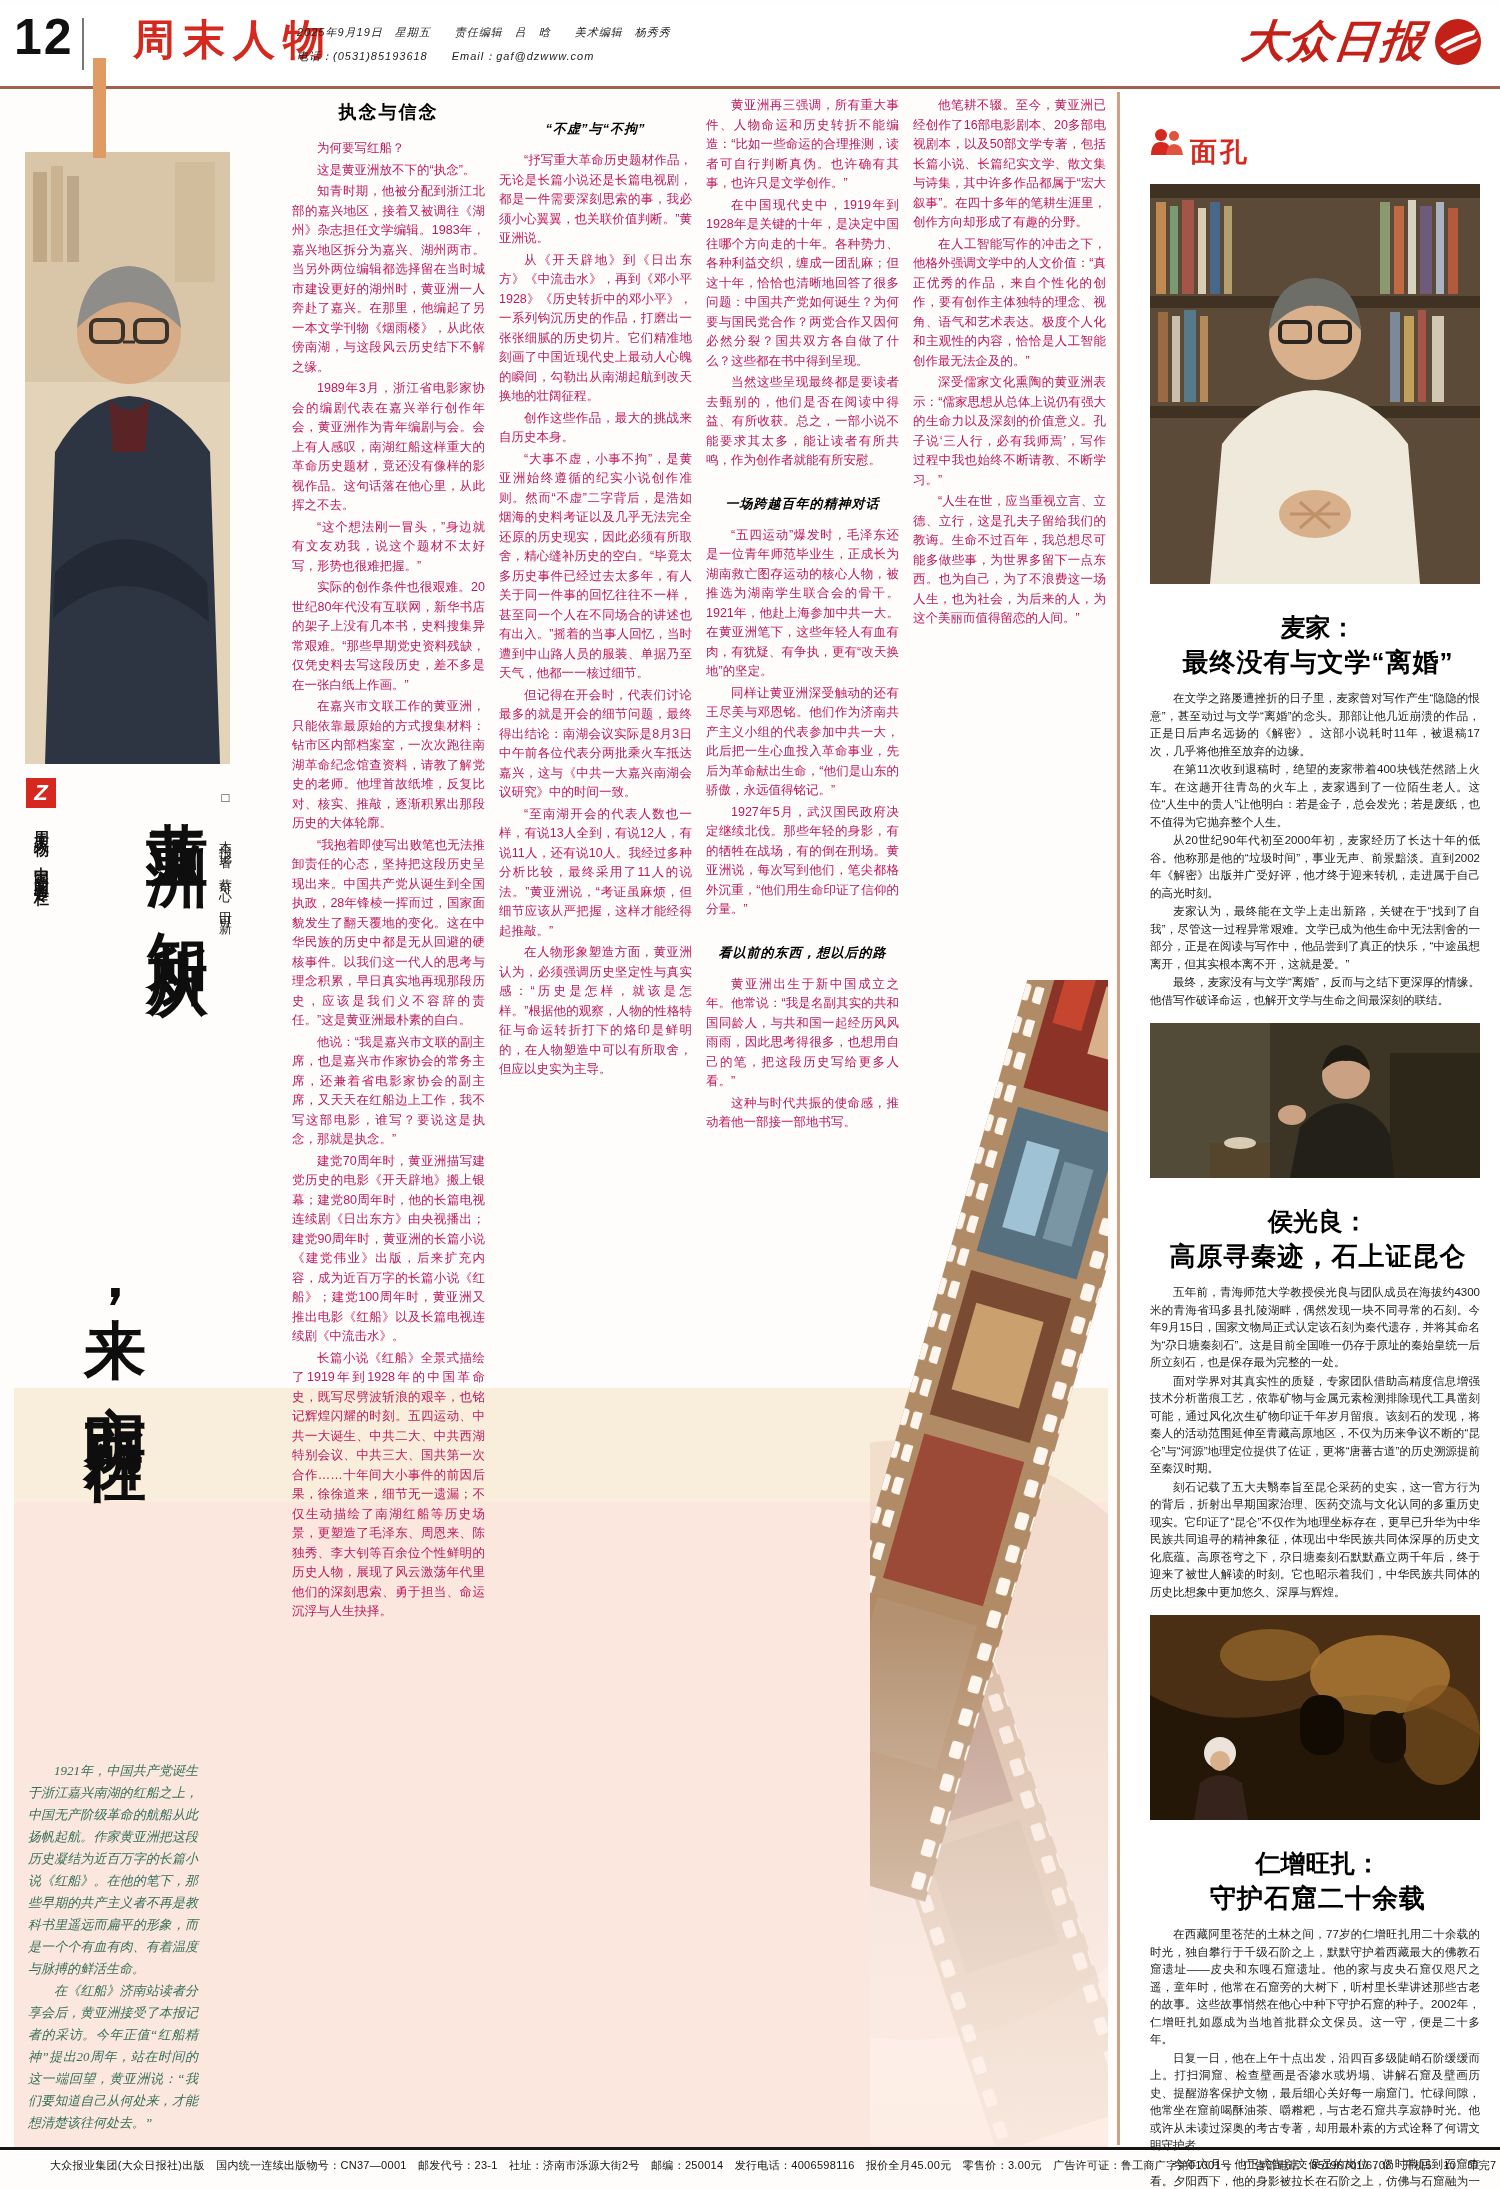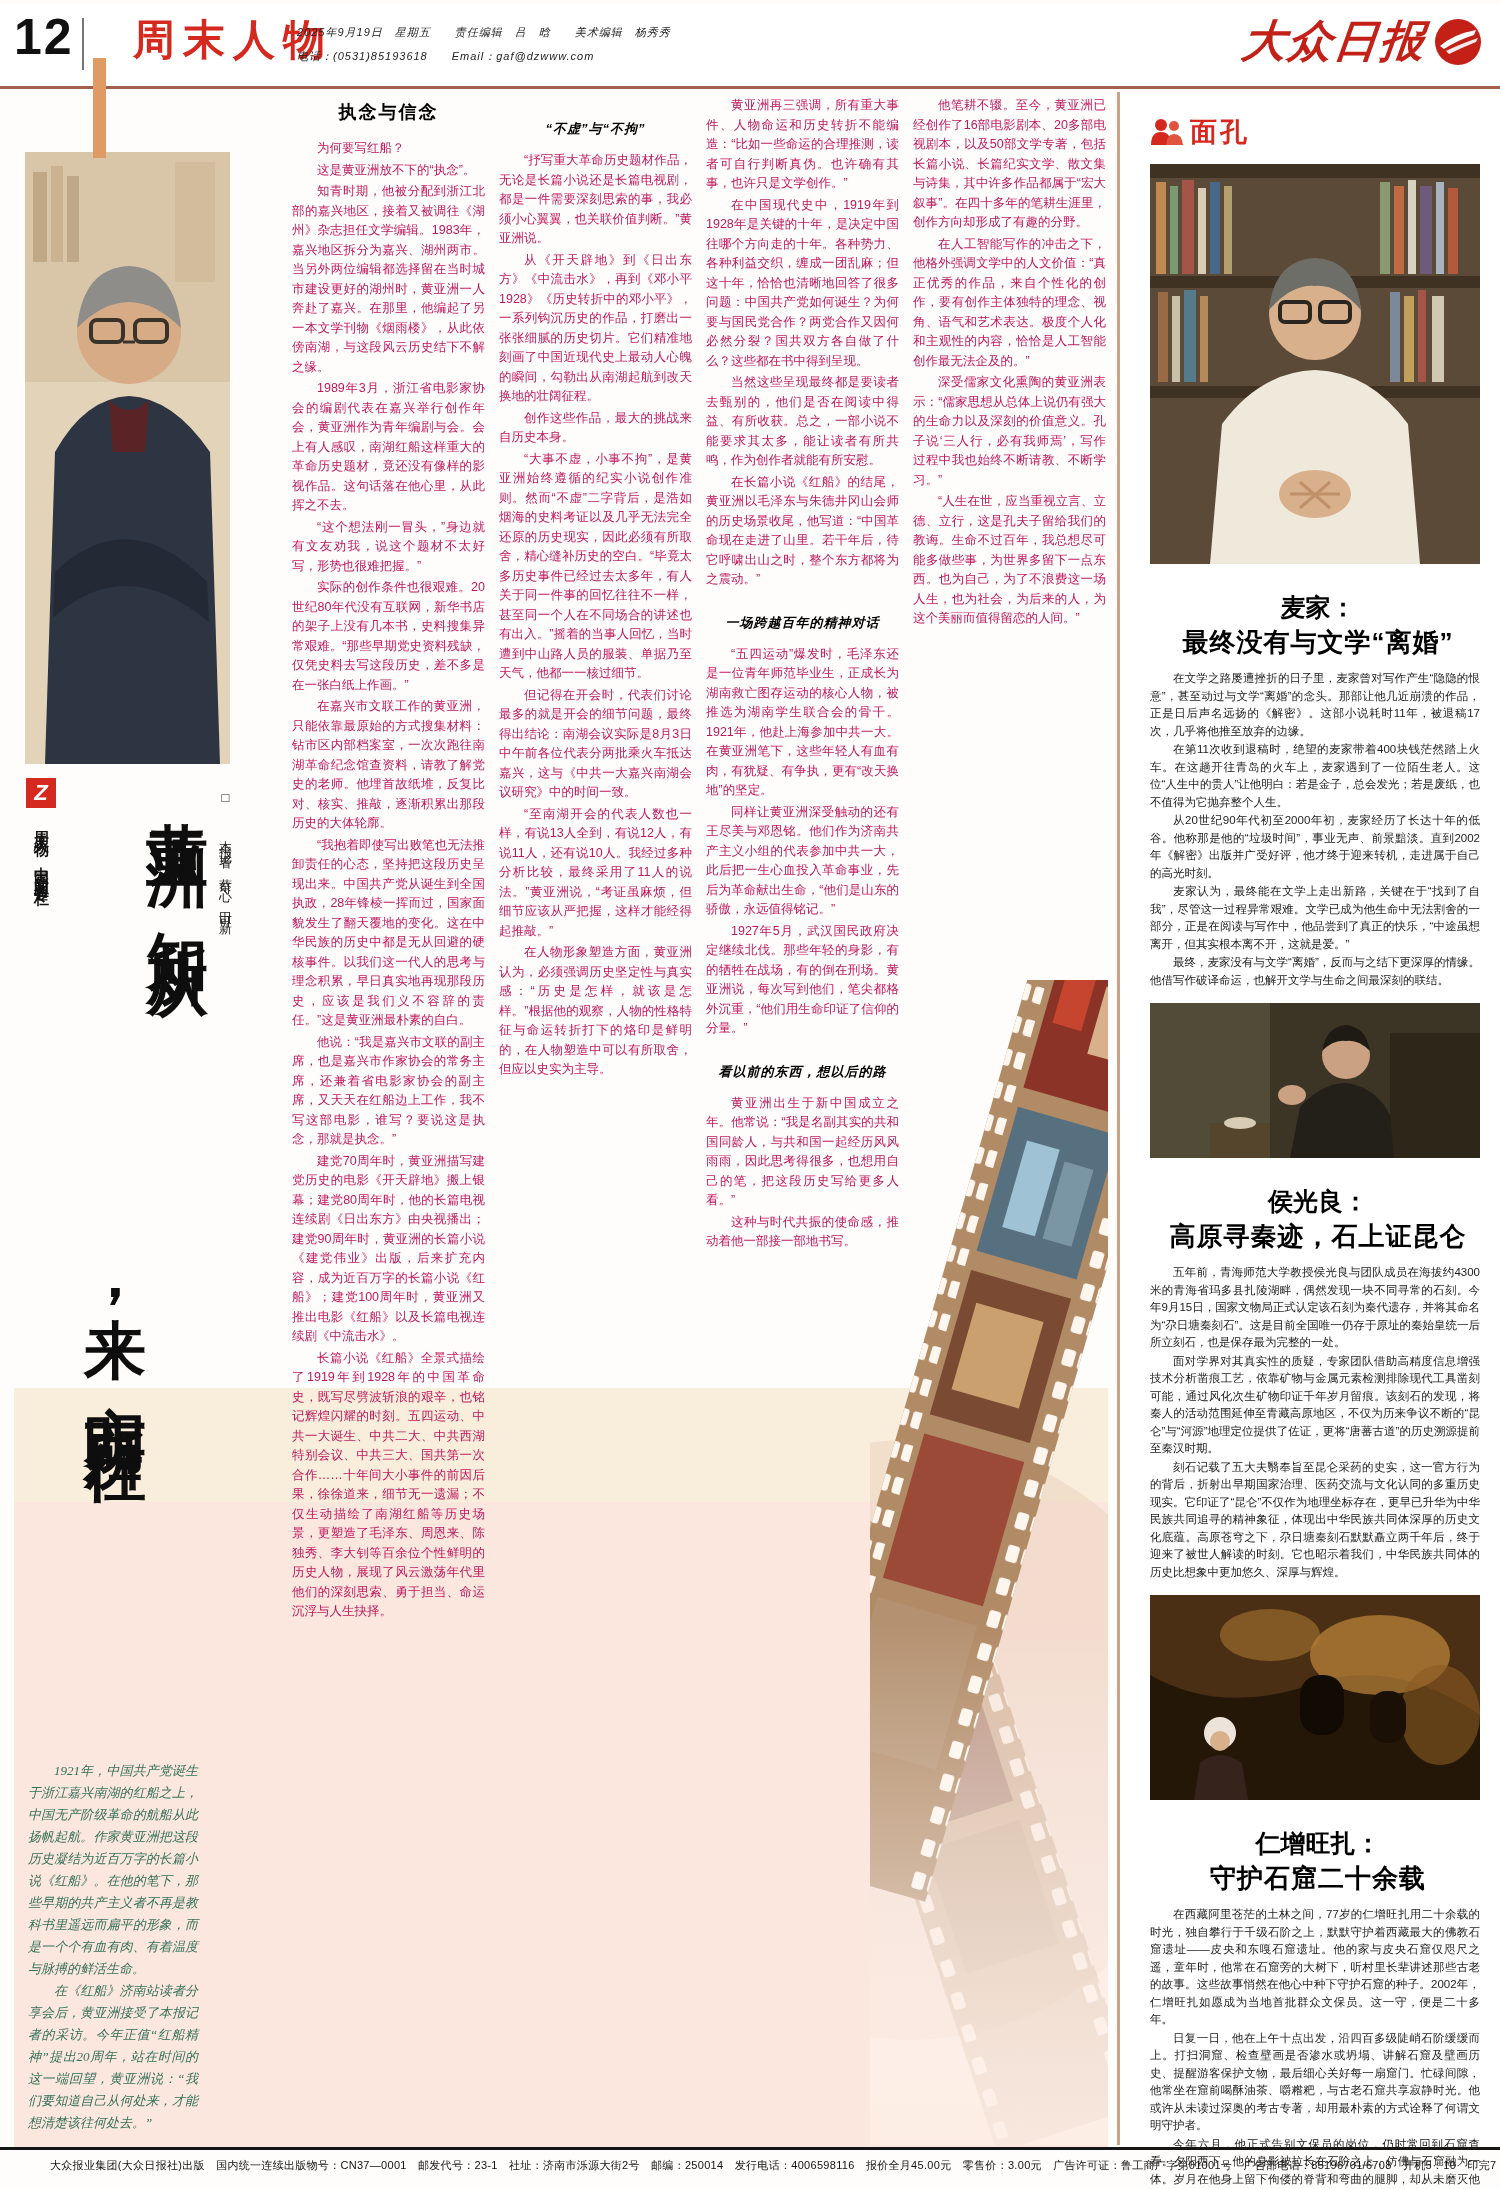--- a/index.html
+++ b/index.html
@@ -43,21 +43,21 @@
   .col--4{height:878px;}
   .blk-p{font-size:12.5px;line-height:19.5px;text-align:justify;text-indent:2em;color:#be185d;margin:0 0 2px;}
   .blk-h{font-size:13px;font-weight:bold;text-align:center;margin:24px 0 13px;color:#000;letter-spacing:1px;font-style:italic;}
   .blk-h1{font-size:18px;font-weight:bold;text-align:center;margin:4px 0 15px;color:#000;letter-spacing:2px;}
   
   .film{position:absolute;left:870px;top:980px;width:238px;height:1165px;z-index:2;}
   
   .sidebar{position:absolute;left:1117px;top:92px;width:383px;height:2053px;box-sizing:border-box;
            border-left:3px solid #cfa184;padding:18px 14px 0 30px;z-index:3;background:#fff;}
   .faces{display:flex;align-items:center;gap:6px;margin:4px 0 14px;}
-  .faces-text{font-size:27px;font-weight:900;color:#d5281e;letter-spacing:3px;}
+  .faces-text{font-size:27px;font-weight:900;color:#d5281e;letter-spacing:3px;margin-top:20px;}
   .sb-photo{width:330px;display:block;}
   .sb-head{text-align:center;font-weight:bold;color:#000;margin:22px 0 10px;}
   .sb-head .l1{font-size:25px;display:block;line-height:34px;}
   .sb-head .l2{font-size:26px;display:block;line-height:36px;letter-spacing:1px;}
   .sb-p{font-size:11.5px;line-height:17.5px;text-align:justify;text-indent:2em;color:#1b1b1b;margin:0 0 1px;width:330px;}
   
   .foot-rule{position:absolute;left:0;top:2147px;width:1500px;height:3px;background:#151515;}
   .footer-line{position:absolute;left:50px;top:2158px;width:1440px;font-size:11px;color:#111;
                white-space:nowrap;letter-spacing:0.3px;}
 </style>
@@ -143,21 +143,20 @@
         <div class="blk-p">创作这些作品，最大的挑战来自历史本身。</div>
         <div class="blk-p">“大事不虚，小事不拘”，是黄亚洲始终遵循的纪实小说创作准则。然而“不虚”二字背后，是浩如烟海的史料考证以及几乎无法完全还原的历史现实，因此必须有所取舍，精心缝补历史的空白。“毕竟太多历史事件已经过去太多年，有人关于同一件事的回忆往往不一样，甚至同一个人在不同场合的讲述也有出入。”摇着的当事人回忆，当时遭到中山路人员的服装、单据乃至天气，他都一一核过细节。</div>
         <div class="blk-p">但记得在开会时，代表们讨论最多的就是开会的细节问题，最终得出结论：南湖会议实际是8月3日中午前各位代表分两批乘火车抵达嘉兴，这与《中共一大嘉兴南湖会议研究》中的时间一致。</div>
         <div class="blk-p">“至南湖开会的代表人数也一样，有说13人全到，有说12人，有说11人，还有说10人。我经过多种分析比较，最终采用了11人的说法。”黄亚洲说，“考证虽麻烦，但细节应该从严把握，这样才能经得起推敲。”</div>
         <div class="blk-p">在人物形象塑造方面，黄亚洲认为，必须强调历史坚定性与真实感：“历史是怎样，就该是怎样。”根据他的观察，人物的性格特征与命运转折打下的烙印是鲜明的，在人物塑造中可以有所取舍，但应以史实为主导。</div>
       </div>
     <div class="col">
         <div class="blk-p">黄亚洲再三强调，所有重大事件、人物命运和历史转折不能编造：“比如一些命运的合理推测，读者可自行判断真伪。也许确有其事，也许只是文学创作。”</div>
         <div class="blk-p">在中国现代史中，1919年到1928年是关键的十年，是决定中国往哪个方向走的十年。各种势力、各种利益交织，缠成一团乱麻；但这十年，恰恰也清晰地回答了很多问题：中国共产党如何诞生？为何要与国民党合作？两党合作又因何必然分裂？国共双方各自做了什么？这些都在书中得到呈现。</div>
         <div class="blk-p">当然这些呈现最终都是要读者去甄别的，他们是否在阅读中得益、有所收获。总之，一部小说不能要求其太多，能让读者有所共鸣，作为创作者就能有所安慰。</div>
-        <div class="blk-p">在长篇小说《红船》的结尾，黄亚洲以毛泽东与朱德井冈山会师的历史场景收尾，他写道：“中国革命现在走进了山里。若干年后，待它呼啸出山之时，整个东方都将为之震动。”</div>
         <div class="blk-h">一场跨越百年的精神对话</div>
         <div class="blk-p">“五四运动”爆发时，毛泽东还是一位青年师范毕业生，正成长为湖南救亡图存运动的核心人物，被推选为湖南学生联合会的骨干。1921年，他赴上海参加中共一大。在黄亚洲笔下，这些年轻人有血有肉，有犹疑、有争执，更有“改天换地”的坚定。</div>
         <div class="blk-p">同样让黄亚洲深受触动的还有王尽美与邓恩铭。他们作为济南共产主义小组的代表参加中共一大，此后把一生心血投入革命事业，先后为革命献出生命，“他们是山东的骄傲，永远值得铭记。”</div>
         <div class="blk-p">1927年5月，武汉国民政府决定继续北伐。那些年轻的身影，有的牺牲在战场，有的倒在刑场。黄亚洲说，每次写到他们，笔尖都格外沉重，“他们用生命印证了信仰的分量。”</div>
         <div class="blk-h">看以前的东西，想以后的路</div>
         <div class="blk-p">黄亚洲出生于新中国成立之年。他常说：“我是名副其实的共和国同龄人，与共和国一起经历风风雨雨，因此思考得很多，也想用自己的笔，把这段历史写给更多人看。”</div>
         <div class="blk-p">这种与时代共振的使命感，推动着他一部接一部地书写。</div>
       </div>
     <div class="col col--4">
         <div class="blk-p">他笔耕不辍。至今，黄亚洲已经创作了16部电影剧本、20多部电视剧本，以及50部文学专著，包括长篇小说、长篇纪实文学、散文集与诗集，其中许多作品都属于“宏大叙事”。在四十多年的笔耕生涯里，创作方向却形成了有趣的分野。</div>

